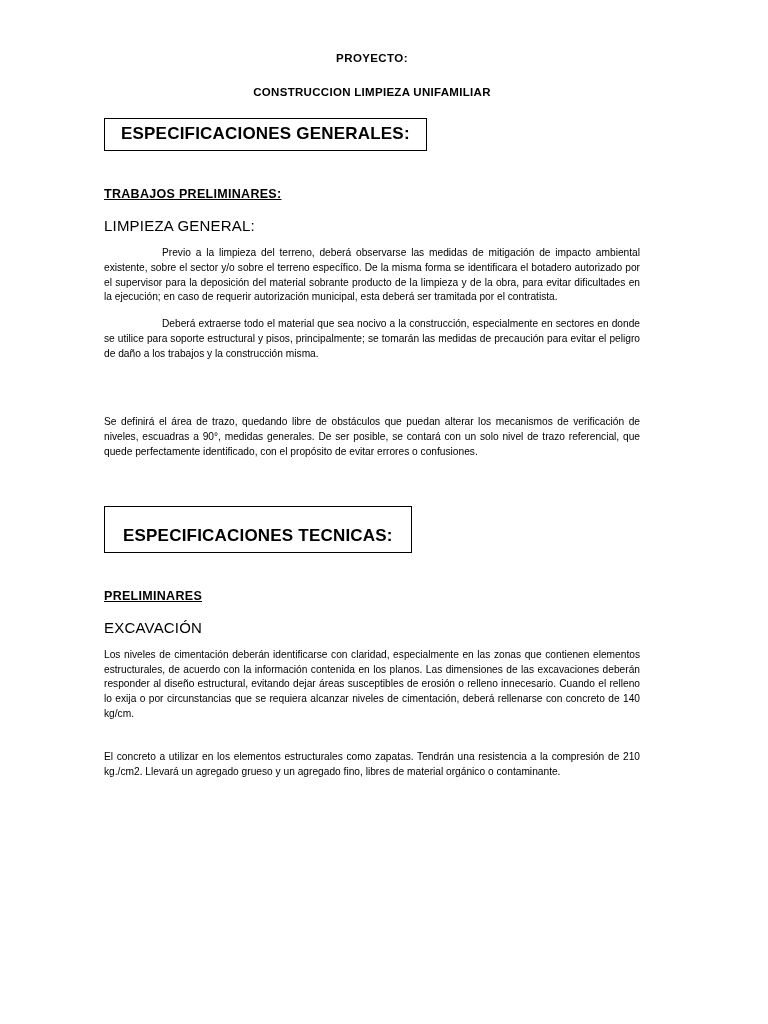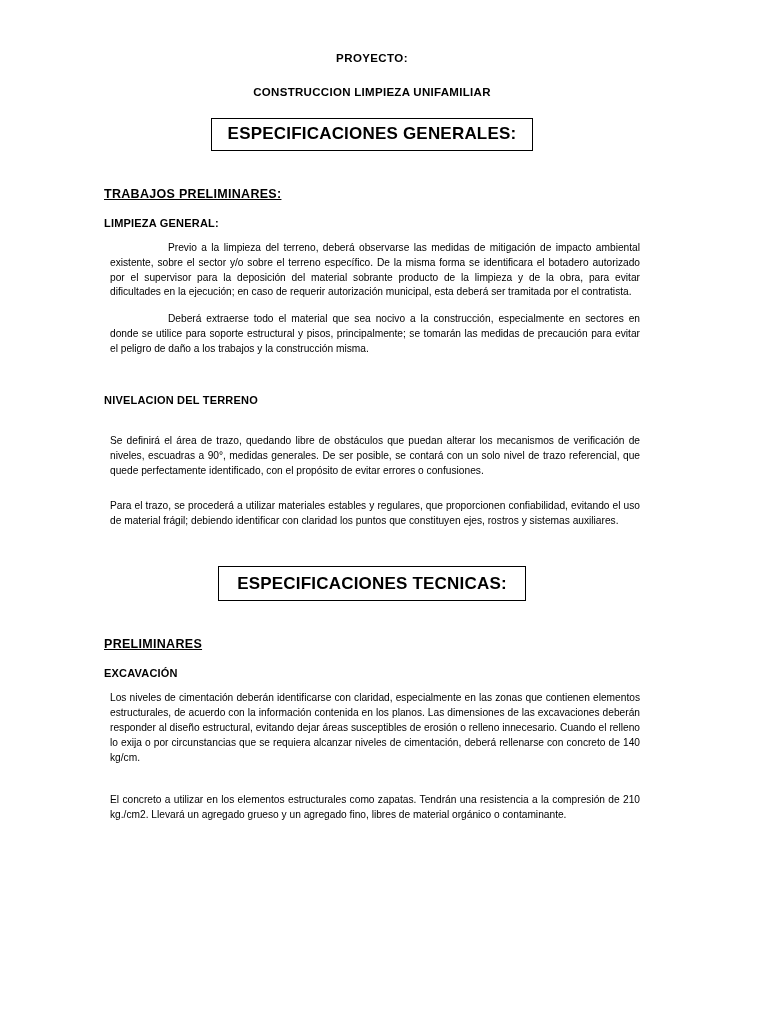--- a/index.html
+++ b/index.html
@@ -29,52 +29,52 @@
     text-align: center;
   }
   .doc-subtitle {
     font-size: 11.5px;
     font-weight: bold;
     letter-spacing: 0.3px;
     margin: 0 0 20px 0;
     text-align: center;
   }
   .banner-wrap {
-    text-align: center;
+    text-align: left;
     margin: 0 0 36px 0;
   }
   .banner {
     display: inline-block;
     border: 1.5px solid #000;
     padding: 5px 16px 6px 16px;
     font-size: 17px;
     font-weight: bold;
     letter-spacing: 0.2px;
   }
   .banner.tech {
-    padding: 7px 18px 6px 18px;
+    padding: 19px 18px 6px 18px;
   }
   .section-head {
     font-size: 12.5px;
     font-weight: bold;
     letter-spacing: 0.3px;
     margin: 0 0 16px 0;
     text-decoration: underline;
   }
   .sub-head {
-    font-size: 11px;
-    font-weight: bold;
+    font-size: 15px;
+    font-weight: normal;
     letter-spacing: 0.2px;
-    margin: 0 0 12px 0;
+    margin: 12px 0 12px 0;
   }
   p.body {
     font-size: 10.2px;
     line-height: 1.45;
     text-align: justify;
-    margin: 0 0 12px 6px;
+    margin: 0 0 12px 0;
   }
   p.body .indent {
     display: inline-block;
     width: 58px;
   }
   .gap-lg { height: 26px; }
   .gap-md { height: 16px; }
   .gap-sm { height: 8px; }
 </style>
 </head>
@@ -93,31 +93,29 @@
   <div class="section-head">TRABAJOS PRELIMINARES:</div>
 
   <div class="sub-head">LIMPIEZA GENERAL:</div>
 
   <p class="body"><span class="indent"></span><span>Previo a la limpieza del terreno, deberá observarse las medidas de mitigación de impacto ambiental existente, sobre el sector y/o sobre el terreno específico.      De la misma forma se identificara el botadero autorizado por el supervisor para la deposición del material sobrante producto de la limpieza y de la obra, para evitar dificultades en la ejecución; en caso de requerir autorización municipal, esta deberá ser tramitada por el contratista.</span></p>
 
   <p class="body"><span class="indent"></span><span>Deberá extraerse todo el material que sea nocivo a la construcción, especialmente en sectores en donde se utilice para soporte estructural y pisos, principalmente; se tomarán las medidas de precaución para evitar el peligro de daño a los trabajos y la  construcción misma.</span></p>
 
   <div class="gap-lg"></div>
 
-  <div class="sub-head">NIVELACION DEL TERRENO</div>
 
 
   <div class="gap-md"></div>
 
 
   <p class="body">Se definirá el área de trazo, quedando libre de obstáculos que puedan alterar los mecanismos de verificación de niveles, escuadras a 90°, medidas generales.   De ser posible, se contará con un solo nivel de trazo referencial, que quede perfectamente identificado, con el propósito de evitar errores o confusiones.</p>
 
   <div class="gap-sm"></div>
 
-  <p class="body">Para el trazo, se procederá a utilizar materiales estables y regulares, que proporcionen confiabilidad, evitando el uso de material frágil; debiendo identificar con claridad los puntos que constituyen ejes, rostros y sistemas auxiliares.</p>
 
   <div class="gap-lg"></div>
 
   <div class="banner-wrap">
     <div class="banner tech">ESPECIFICACIONES TECNICAS:</div>
   </div>
 
   <div class="section-head">PRELIMINARES</div>
 
   <div class="sub-head">EXCAVACIÓN</div>

